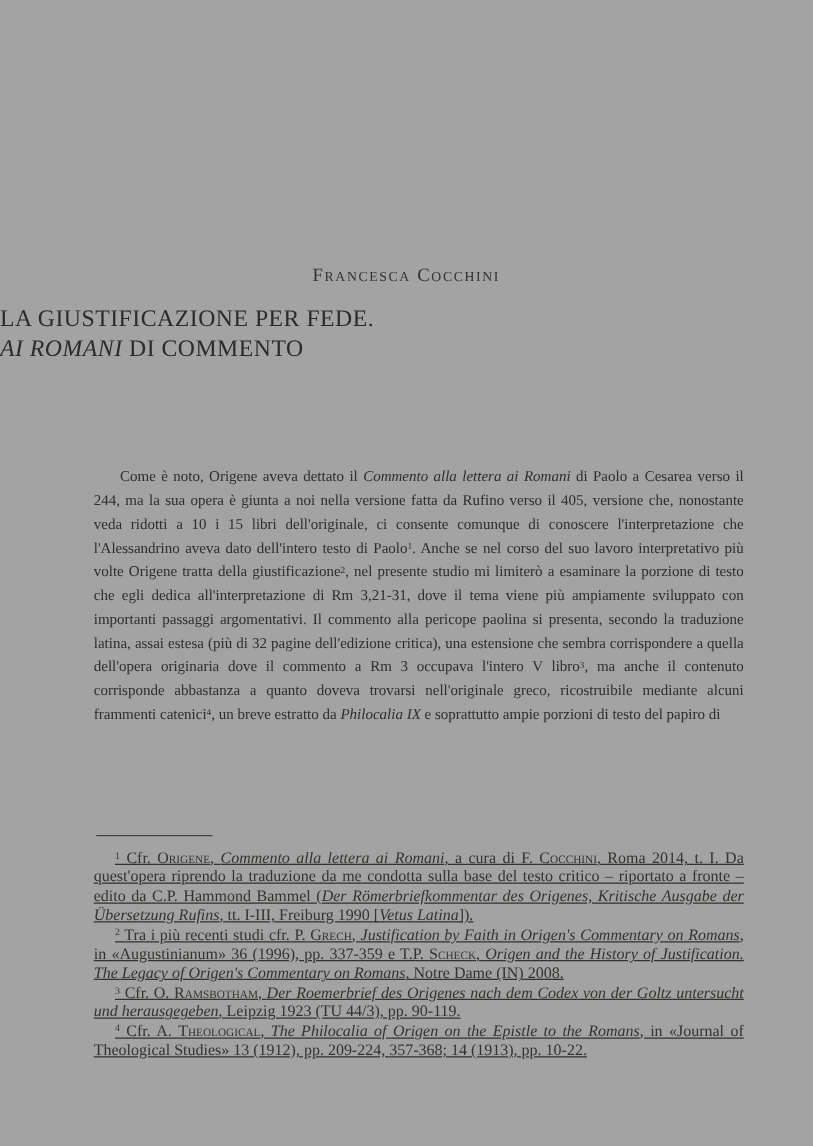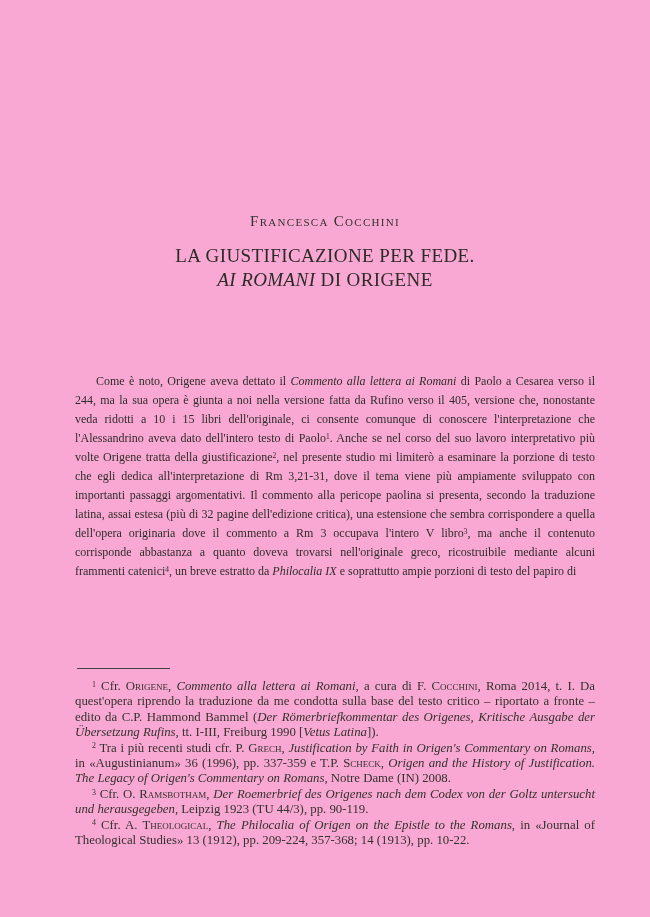--- a/index.html
+++ b/index.html
@@ -10,41 +10,40 @@
     width: 650px;
     height: 917px;
     background: #ffffff;
     font-family: "Liberation Serif", serif;
     overflow: hidden;
   }
   .page {
     position: relative;
     width: 650px;
     height: 917px;
-    background: #f9a8d4;
+    background: #a3a3a3;
     color: #2f2d2a;
   }
   .author {
     position: absolute;
     top: 213px;
     left: 0;
     width: 100%;
     text-align: center;
     font-size: 15px;
     font-variant: small-caps;
     letter-spacing: 1.3px;
     color: #35332f;
   }
   .title {
     position: absolute;
     top: 244px;
     left: 0;
     width: 100%;
     margin: 0;
-    text-align: center;
     font-size: 19px;
     font-weight: normal;
     line-height: 24px;
     letter-spacing: 0.4px;
     color: #2d2b28;
   }
   .body-text {
     position: absolute;
     top: 372px;
     left: 75px;
@@ -66,20 +65,21 @@
   }
   .footnotes {
     position: absolute;
     top: 679px;
     left: 75px;
     width: 520px;
     font-size: 12.8px;
     line-height: 15.4px;
     text-align: justify;
     color: #34322e;
+    text-decoration: underline;
   }
   .footnotes p.footnote {
     margin: 0;
     text-indent: 17px;
   }
   .run-normal { font-style: normal; }
   .run-italic { font-style: italic; }
   .run-sc { font-variant: small-caps; }
   .run-sup {
     font-size: 62%;
@@ -90,21 +90,21 @@
 </style>
 </head>
 <body>
 
 <div class="page">
 
   <div class="author">Francesca Cocchini</div>
 
   <h1 class="title">
     <div class="title-line"><span class="run-normal">LA GIUSTIFICAZIONE PER FEDE.</span></div>
-    <div class="title-line"><span class="run-italic">AI ROMANI</span><span class="run-normal"> DI ORIGENE</span></div>
+    <div class="title-line"><span class="run-italic">AI ROMANI</span><span class="run-normal"> DI COMMENTO</span></div>
   </h1>
 
   <p class="body-text"><span class="run-normal">Come è noto, Origene aveva dettato il </span><span class="run-italic">Commento alla lettera ai Romani</span><span class="run-normal"> di Paolo a Cesarea verso il 244, ma la sua opera è giunta a noi nella versione fatta da Rufino verso il 405, versione che, nonostante veda ridotti a 10 i 15 libri dell'originale, ci consente comunque di conoscere l'interpretazione che l'Alessandrino aveva dato dell'intero testo di Paolo</span><span class="run-sup">1</span><span class="run-normal">. Anche se nel corso del suo lavoro interpretativo più volte Origene tratta della giustificazione</span><span class="run-sup">2</span><span class="run-normal">, nel presente studio mi limiterò a esaminare la porzione di testo che egli dedica all'interpretazione di Rm 3,21-31, dove il tema viene più ampiamente sviluppato con importanti passaggi argomentativi. Il commento alla pericope paolina si presenta, secondo la traduzione latina, assai estesa (più di 32 pagine dell'edizione critica), una estensione che sembra corrispondere a quella dell'opera originaria dove il commento a Rm 3 occupava l'intero V libro</span><span class="run-sup">3</span><span class="run-normal">, ma anche il contenuto corrisponde abbastanza a quanto doveva trovarsi nell'originale greco, ricostruibile mediante alcuni frammenti catenici</span><span class="run-sup">4</span><span class="run-normal">, un breve estratto da </span><span class="run-italic">Philocalia IX</span><span class="run-normal"> e soprattutto ampie porzioni di testo del papiro di</span></p>
 
   <div class="fn-rule"></div>
 
   <div class="footnotes">
       <p class="footnote"><span class="run-sup">1</span><span class="run-normal"> Cfr. </span><span class="run-sc">Origene</span><span class="run-normal">, </span><span class="run-italic">Commento alla lettera ai Romani</span><span class="run-normal">, a cura di F. </span><span class="run-sc">Cocchini</span><span class="run-normal">, Roma 2014, t. I. Da quest'opera riprendo la traduzione da me condotta sulla base del testo critico – riportato a fronte – edito da C.P. Hammond Bammel (</span><span class="run-italic">Der Römerbriefkommentar des Origenes, Kritische Ausgabe der Übersetzung Rufins</span><span class="run-normal">, tt. I-III, Freiburg 1990 [</span><span class="run-italic">Vetus Latina</span><span class="run-normal">]).</span></p>
       <p class="footnote"><span class="run-sup">2</span><span class="run-normal"> Tra i più recenti studi cfr. P. </span><span class="run-sc">Grech</span><span class="run-normal">, </span><span class="run-italic">Justification by Faith in Origen's Commentary on Romans</span><span class="run-normal">, in «Augustinianum» 36 (1996), pp. 337-359 e T.P. </span><span class="run-sc">Scheck</span><span class="run-normal">, </span><span class="run-italic">Origen and the History of Justification. The Legacy of Origen's Commentary on Romans</span><span class="run-normal">, Notre Dame (IN) 2008.</span></p>
       <p class="footnote"><span class="run-sup">3</span><span class="run-normal"> Cfr. O. </span><span class="run-sc">Ramsbotham</span><span class="run-normal">, </span><span class="run-italic">Der Roemerbrief des Origenes nach dem Codex von der Goltz untersucht und herausgegeben</span><span class="run-normal">, Leipzig 1923 (TU 44/3), pp. 90-119.</span></p>

